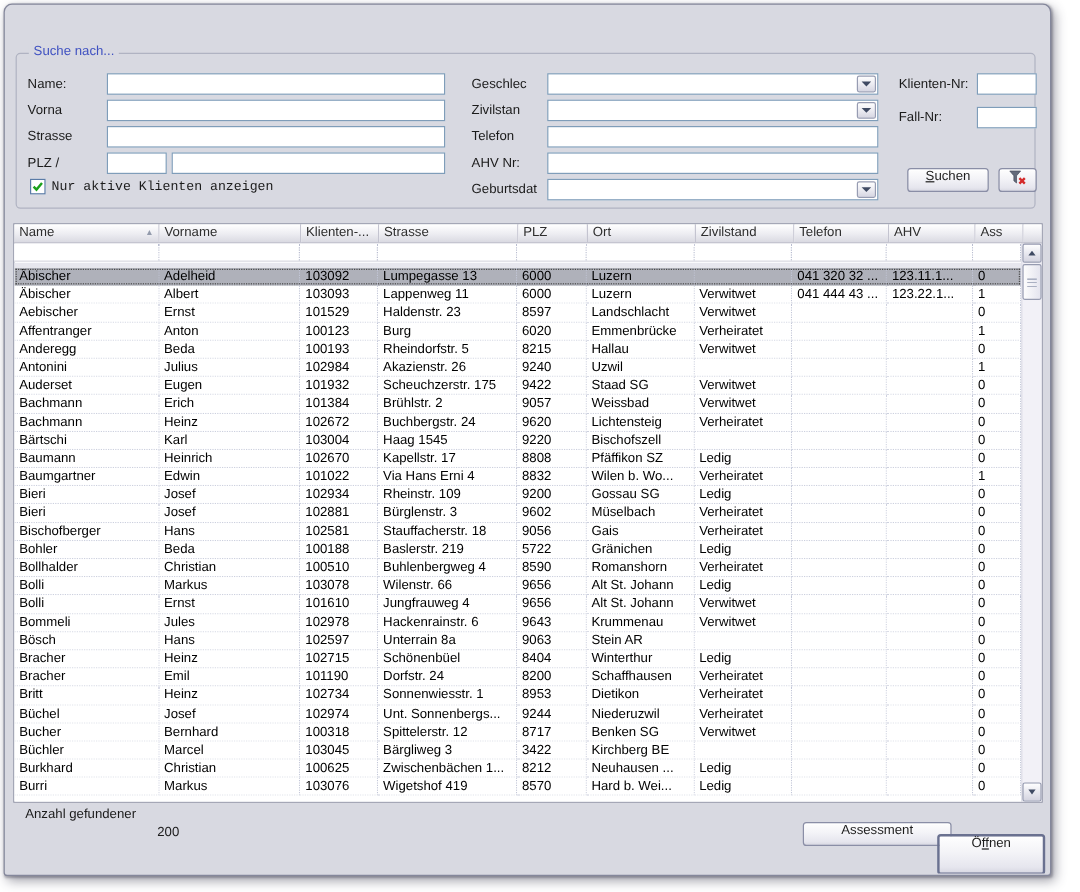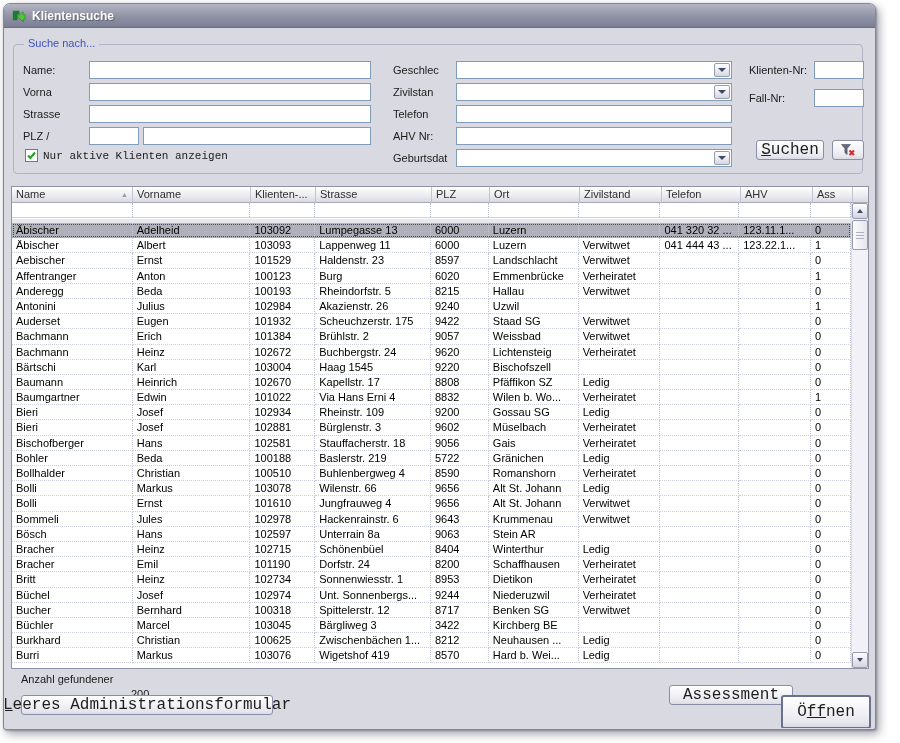--- a/index.html
+++ b/index.html
@@ -24,24 +24,24 @@
     background:linear-gradient(#fefefe,#ececf2 50%,#d6d6e2);border:1px solid #979cb2;
     border-radius:2px;display:flex;align-items:center;justify-content:center;}
   .combo .arrowbtn i{width:0;height:0;border-left:4px solid transparent;border-right:4px solid transparent;
     border-top:4px solid #3f4a63;}
 
   .checkbox{position:absolute;width:13px;height:13px;background:#fff;border:1px solid #5a7ba6;
     display:flex;align-items:center;justify-content:center;}
   .checkbox .mark{display:none;line-height:1;}
   .checkbox.checked .mark{display:block;}
 
-  .btn{position:absolute;border:1px solid #8a8ea6;border-radius:3px;font-size:16px;color:#1d1d1d;
+  .btn{position:absolute;border:1px solid #8a8ea6;border-radius:3px;font-size:11px;color:#1d1d1d;
     background:linear-gradient(#fefefe,#f3f3f7 45%,#e6e6ee 85%,#d9d9e3);
-    display:flex;align-items:center;justify-content:center;box-shadow:inset 0 1px 0 #fff;cursor:default;
-    white-space:nowrap;font-family:Liberation Mono, monospace;}
+    display:flex;align-items:flex-start;justify-content:center;box-shadow:inset 0 1px 0 #fff;cursor:default;
+    white-space:nowrap;}
   .btn.default{border:2px solid #6a7190;}
   .u{text-decoration:underline;}
 
   
   .grid{position:absolute;left:6px;top:157px;width:858px;height:483px;background:#fff;
     border:1px solid #9093a6;}
   .thead{position:absolute;left:0;top:0;right:0;height:16px;display:flex;}
   .th{height:16px;font-size:11px;color:#2e2e2e;padding:1px 4px 0 4px;position:relative;
     background:linear-gradient(#ffffff,#ececf1 55%,#d9d9e1);border-right:1px solid #c4c4d0;
     border-bottom:1px solid #a9a9ba;white-space:nowrap;overflow:hidden;cursor:default;}
@@ -73,29 +73,20 @@
     background:linear-gradient(90deg,#fdfdfd,#e4e4ee);}
   .sthumb:after{content:"";position:absolute;left:3px;right:3px;top:11px;height:8px;
     background:repeating-linear-gradient(#aab0c2 0 1px,transparent 1px 3px);}
 
   .footer-lbl{position:absolute;font-size:11px;color:#1b1b1b;}
 </style>
 </head>
 <body>
 
 <div class="window">
-  <div class="titlebar">
-    <span style="display:flex;">
-      <svg width="15" height="15" viewBox="0 0 16 16">
-        <path d="M2 3 h7 v4 h-2 v6 h-5 z" fill="#1f7a2d"></path>
-        <path d="M7 9 l6 -5 v3 h2 v5 h-2 v3 z" fill="#54c63a" stroke="#1f7a2d" stroke-width="0.6"></path>
-      </svg>
-    </span>
-    <span class="ttl">Klientensuche</span>
-  </div>
 
   <div class="content">
 
     <div class="groupbox" style="left:8px;top:15px;width:850px;height:130px;">
       <span class="grouplabel">Suche nach...</span>
     </div>
 
     <span class="lbl" style="left:18px;top:35px;">Name:</span>
     <input class="inp" style="left: 84px; top: 32px; width: 282px;">
     <span class="lbl" style="left:18px;top:57px;text-align:right;">Vorna</span>
@@ -535,23 +526,20 @@
         <div class="sthumb"></div>
         <div class="sbtn down">
             <i class="tri-down"></i>
           </div>
       </div>
     </div>
 
     <span class="footer-lbl" style="left:16px;top:644px;">Anzahl gefundener</span>
     <span class="footer-lbl" style="left:126px;top:644px;margin-top:15px;">200</span>
 
-    <div class="btn" style="left:16px;top:666px;width:252px;height:20px;">
-      <span><span class="u">L</span><span>eeres Administrationsformular</span></span>
-    </div>
     <div class="btn" style="left:664px;top:656px;width:124px;height:20px;">
       <span>Assessment</span>
     </div>
     <div class="btn default" style="left:776px;top:666px;width:90px;height:34px;">
       <span><span>Ö</span><span class="u">ff</span><span>nen</span></span>
     </div>
   </div>
 </div>
 
 </body></html>

